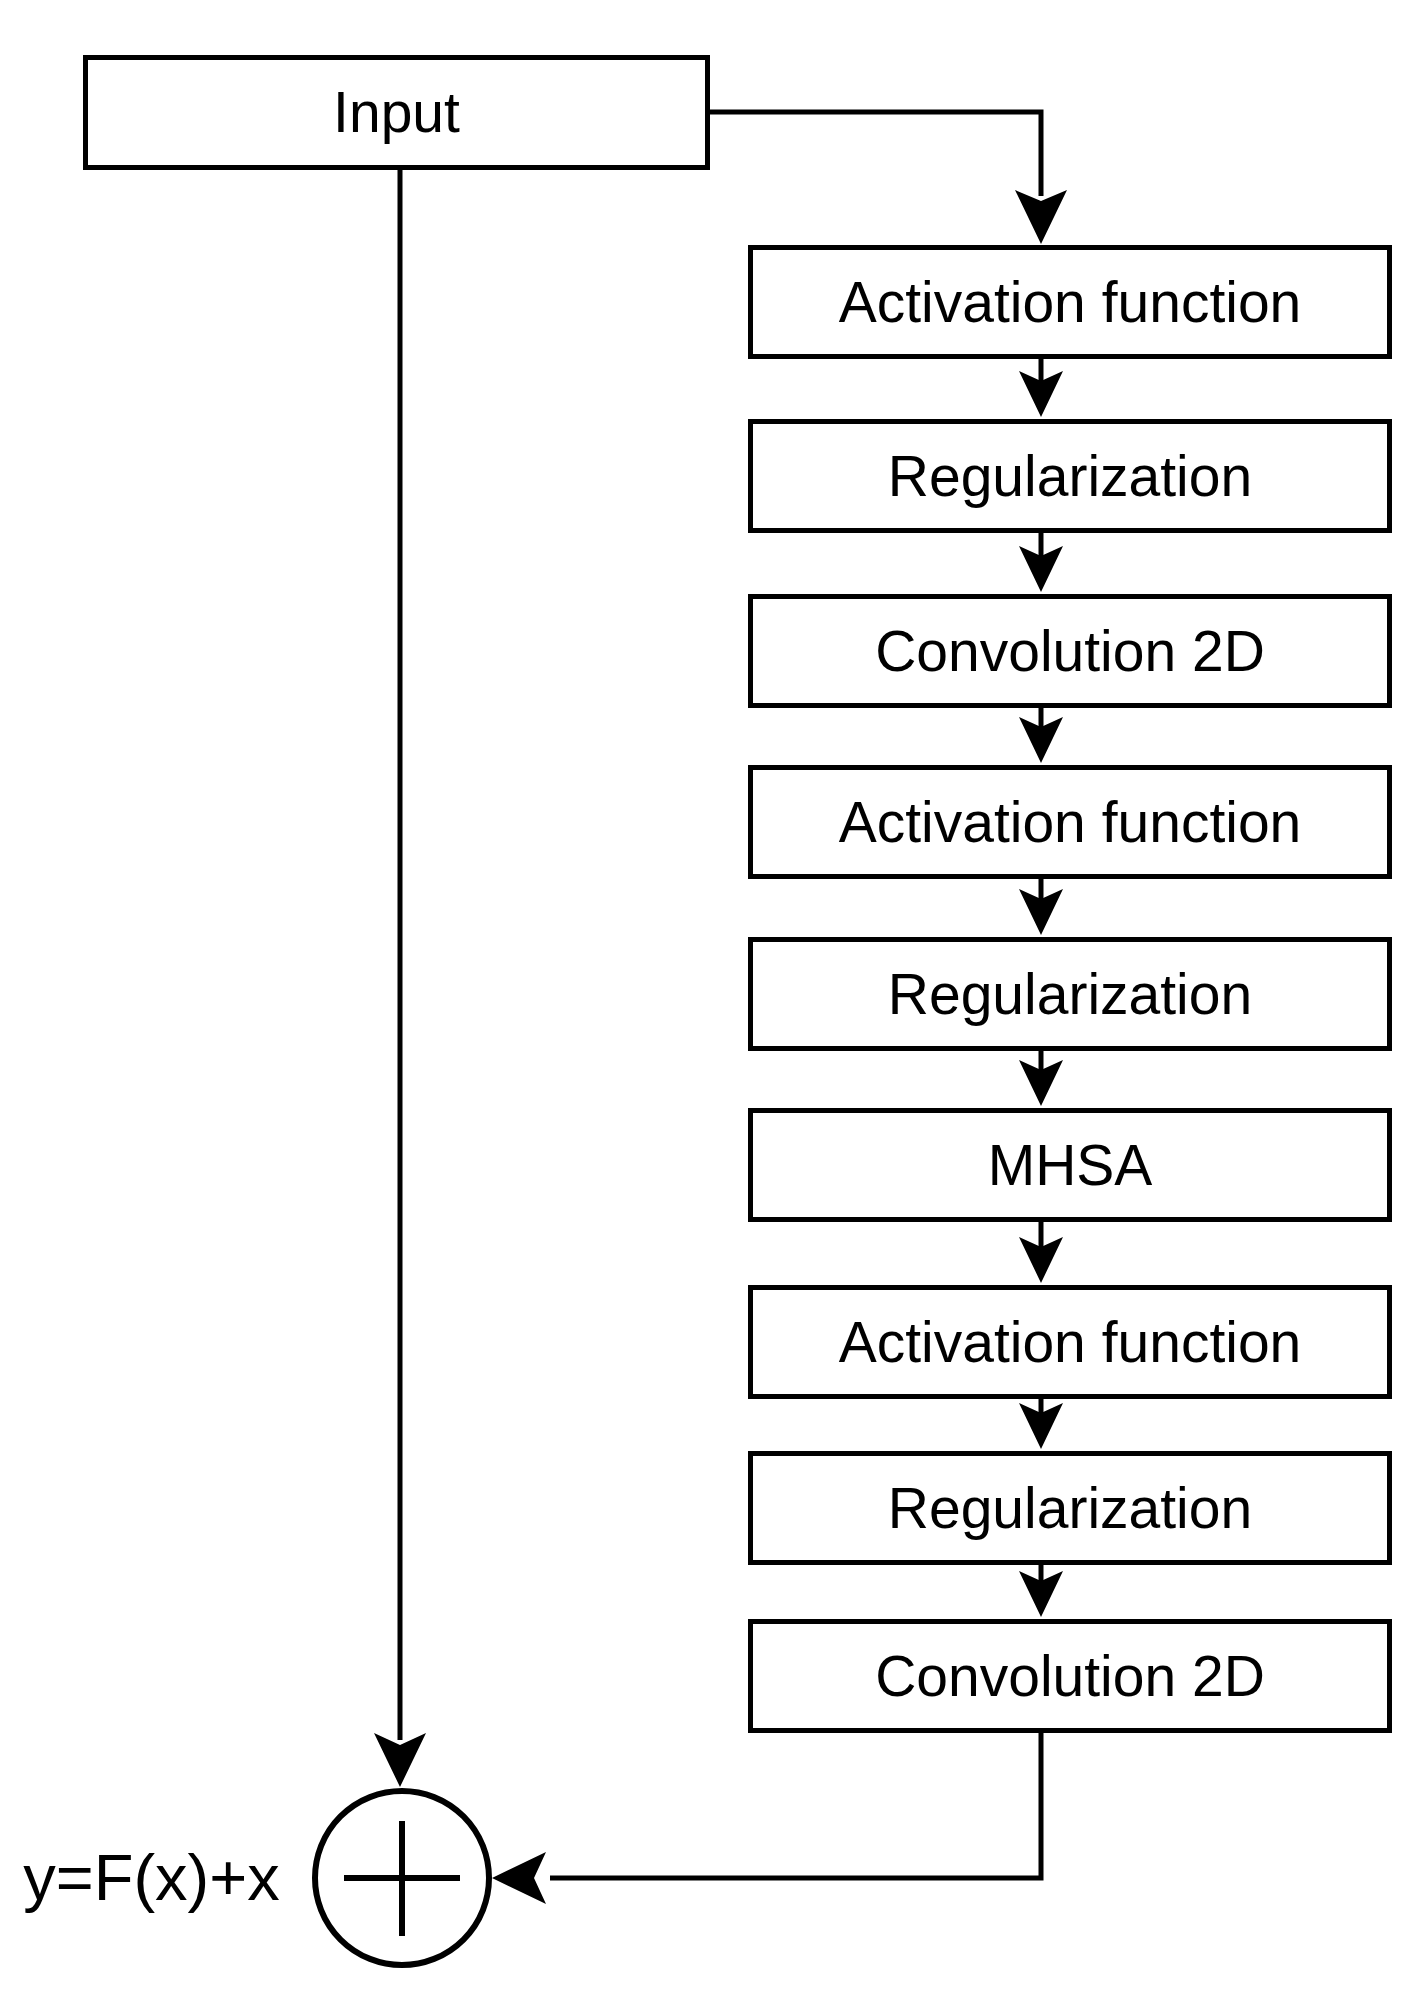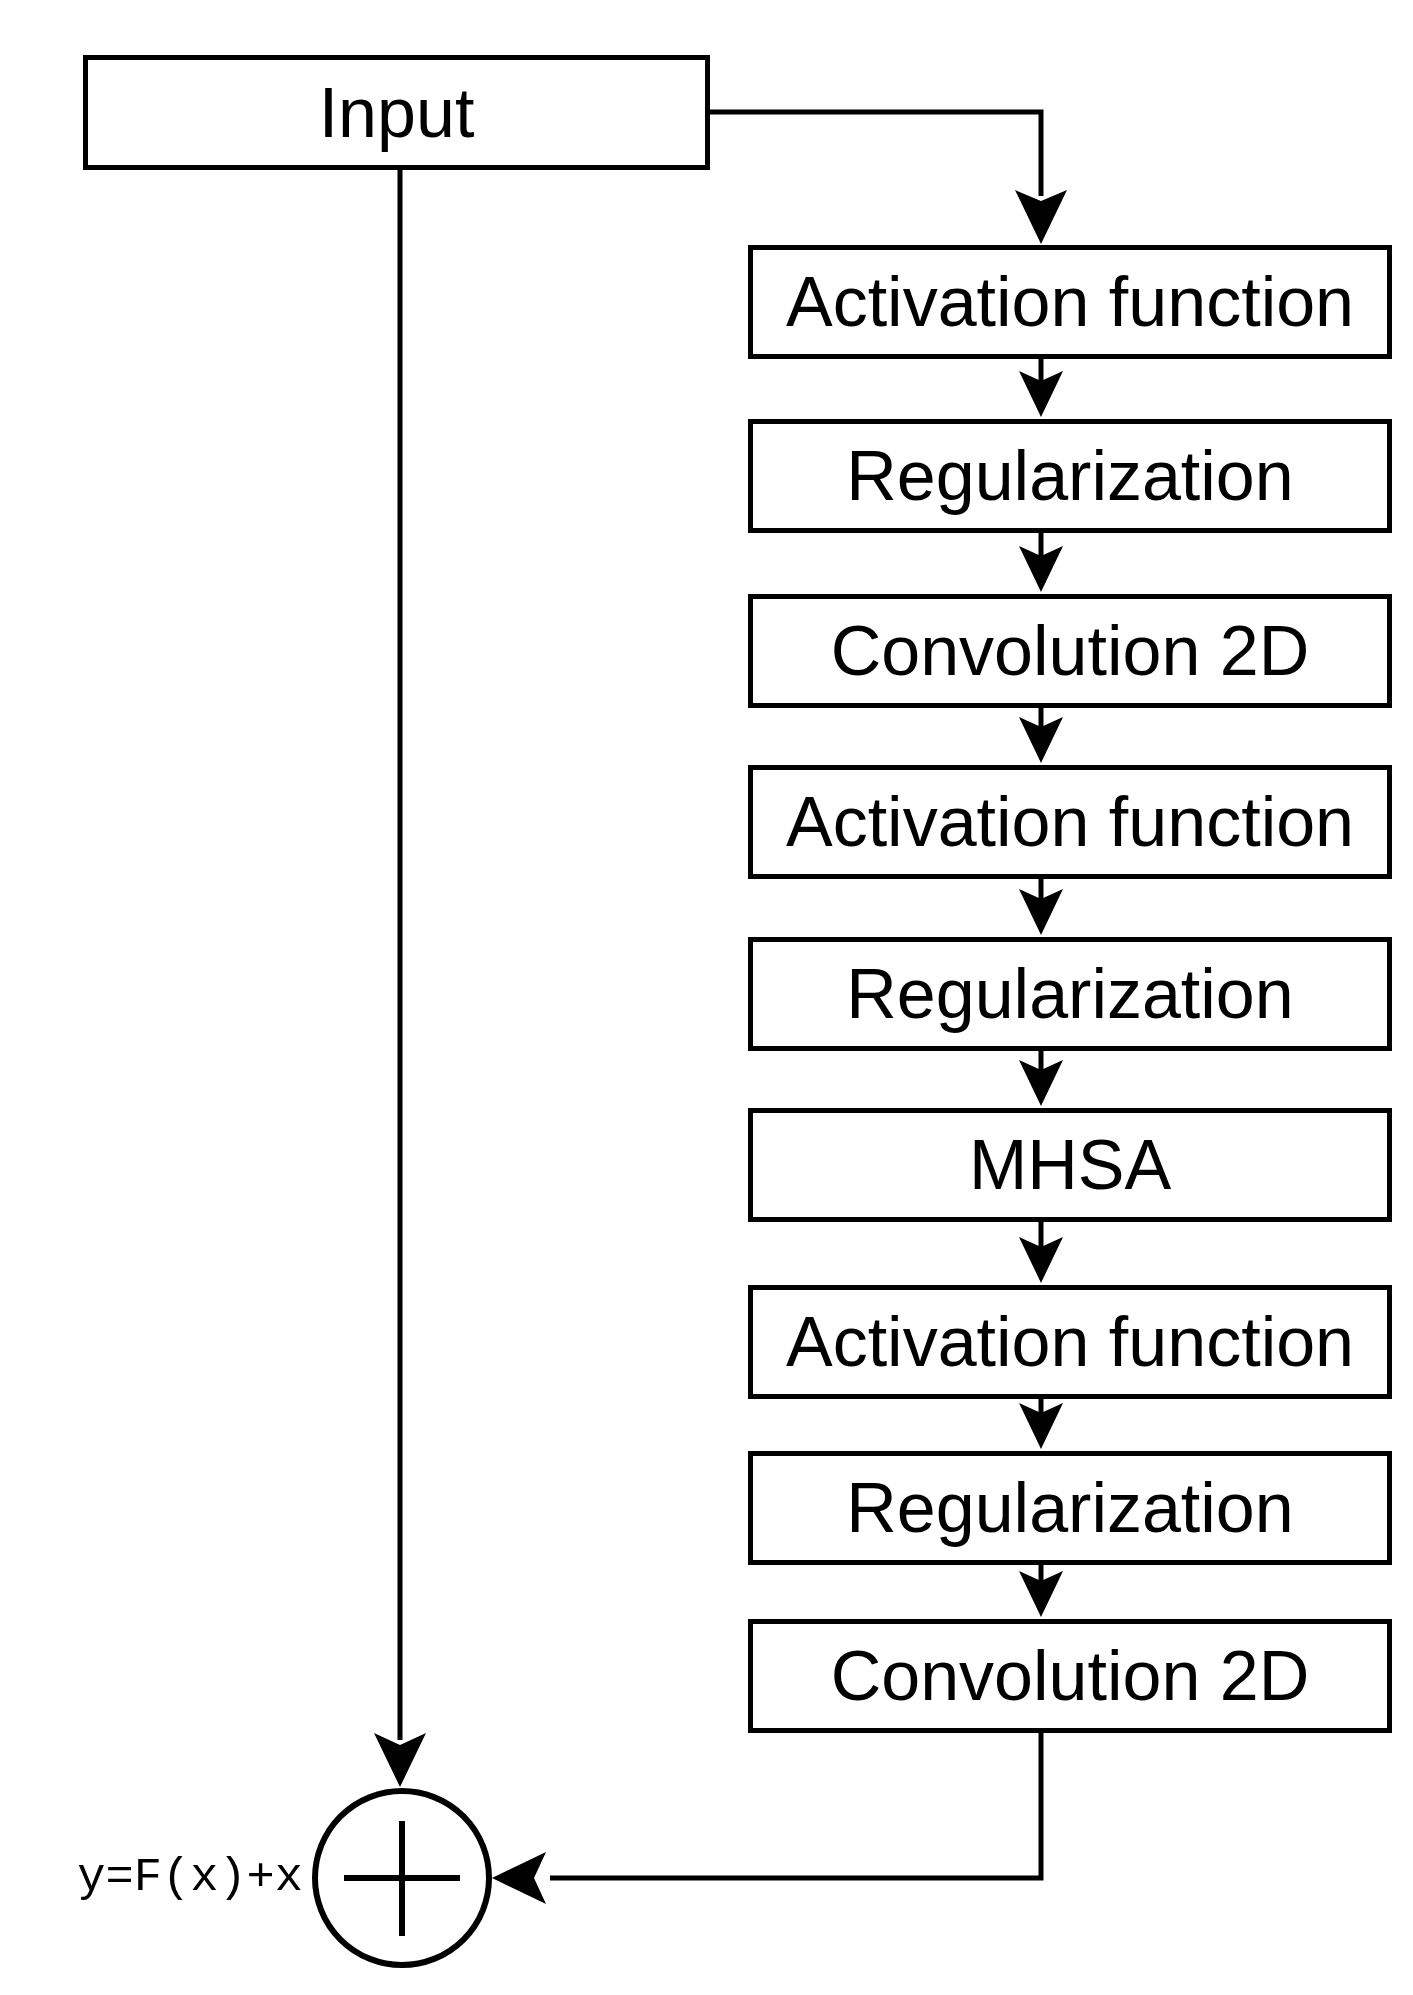--- a/index.html
+++ b/index.html
@@ -18,42 +18,41 @@
   }
   .box {
     position: absolute;
     box-sizing: border-box;
     background: #ffffff;
     border: 5px solid #000000;
     display: flex;
     align-items: center;
     justify-content: center;
     color: #000000;
-    font-size: 70px;
+    font-size: 57px;
     line-height: 1;
     white-space: nowrap;
   }
   .input-box {
     left: 83px; top: 55px;
     width: 627px; height: 115px;
   }
   .step {
     left: 748px;
     width: 644px; height: 114px;
   }
   .formula {
     position: absolute;
     left: 0px; top: 1836px;
     width: 303px; height: 84px;
     line-height: 84px;
-    text-align: right;
-    font-size: 47px;
+    text-align: center;
+    font-size: 65px;
     color: #000000;
     white-space: nowrap;
-    font-family: Liberation Mono, monospace;
   }
 </style>
 </head>
 <body>
 
 <div class="canvas">
 
   <svg class="wires" viewBox="0 0 1413 1995" xmlns="http://www.w3.org/2000/svg">
 
     <path d="M 710 112 H 1041 V 196" stroke="#000000" stroke-width="5" fill="none"></path>

